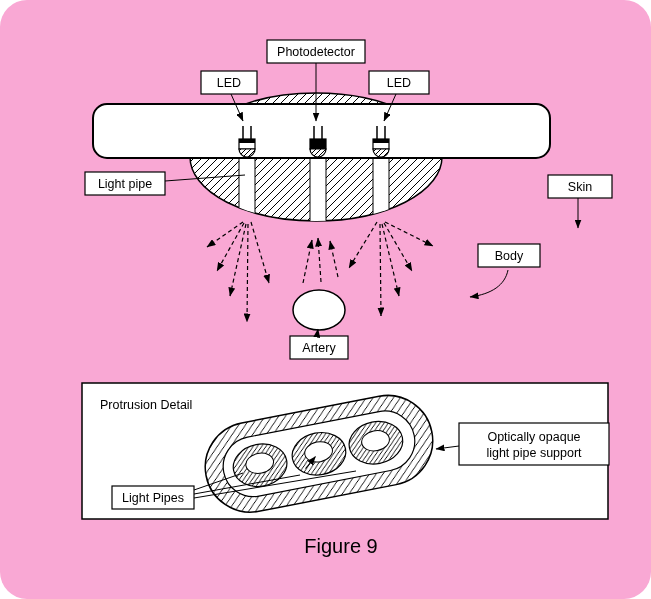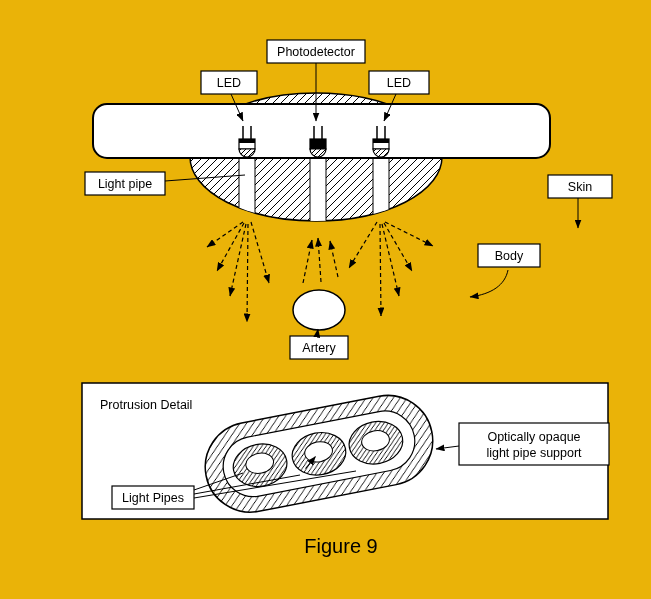--- a/index.html
+++ b/index.html
@@ -5,22 +5,23 @@
   html, body {
     margin: 0;
     padding: 0;
     background: #ffffff;
     font-family: "Liberation Sans", sans-serif;
   }
   .stage {
     position: relative;
     width: 651px;
     height: 599px;
-    background: #eab308;
+    background: #f9a8d4;
     overflow: hidden;
+    border-radius: 27px;
   }
   svg text {
     font-family: "Liberation Sans", sans-serif;
     fill: #000000;
   }
   .lbl { font-size: 12.5px; }
   .inset-title { font-size: 12.5px; }
   .caption { font-size: 20px; }
   .box { fill: #ffffff; stroke: #000000; stroke-width: 1.2; }
   .stroke { stroke: #000000; fill: none; }

